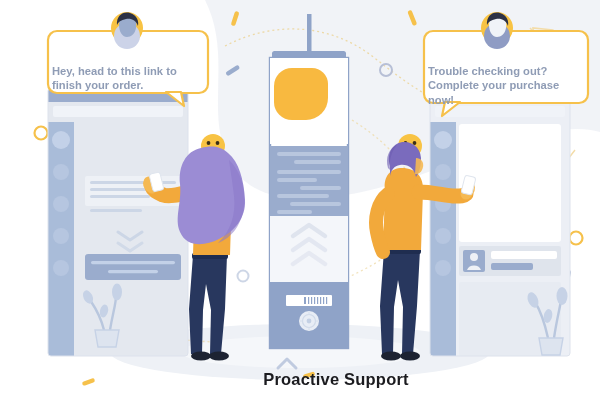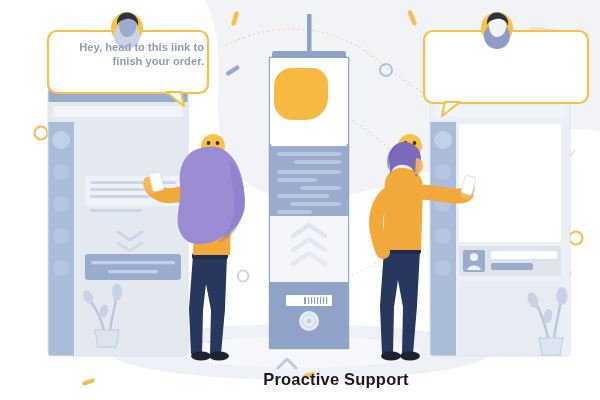--- a/index.html
+++ b/index.html
@@ -6,25 +6,26 @@
   body{
     font-family:"Liberation Sans", sans-serif;
     width:600px;height:400px;overflow:hidden;
   }
   #stage{position:relative;width:600px;height:400px;background:#ffffff;overflow:hidden;}
   #art{position:absolute;left:0;top:0;width:600px;height:400px;}
 
   
   .bubble-text{
     position:absolute;
-    text-align:right;
+    text-align:left;
     color:#8f9cb5;
     font-weight:bold;
     line-height:1.28;
     white-space:pre-line;
+    margin-top:24px;
   }
   #bubble-left-text{ left:52px; top:40px; width:152px; font-size:11.2px; }
   #bubble-right-text{ left:428px; top:40px; width:156px; font-size:11.2px; }
 
   #page-title{
     position:absolute;
     left:0; top:370px; width:600px;
     text-align:center;
     font-size:16.5px;
     font-weight:bold;
@@ -299,16 +300,19 @@
         <path d="M489 25 C489 17 495 14 499 15 C506 16 507 23 506 28 C505 34 501 37 497 37 C492 37 489 31 489 25 Z" fill="#f0f3f8"></path>
         <path d="M487 25 C486 16 493 11 500 13 C507 15 509 21 508 26 C506 20 501 18 496 19 C491 20 488 22 487 25 Z" fill="#2d3245"></path>
       </g>
     </g>
 
   </svg>
 
   <div class="bubble-text" id="bubble-left-text">Hey, head to this link to
 finish your order.</div>
 
+  <div class="bubble-text" id="bubble-right-text">Trouble checking out?
+Complete your purchase
+now!</div>
 
   <div id="page-title">Proactive Support</div>
 
 </div>
 
 </body></html>

